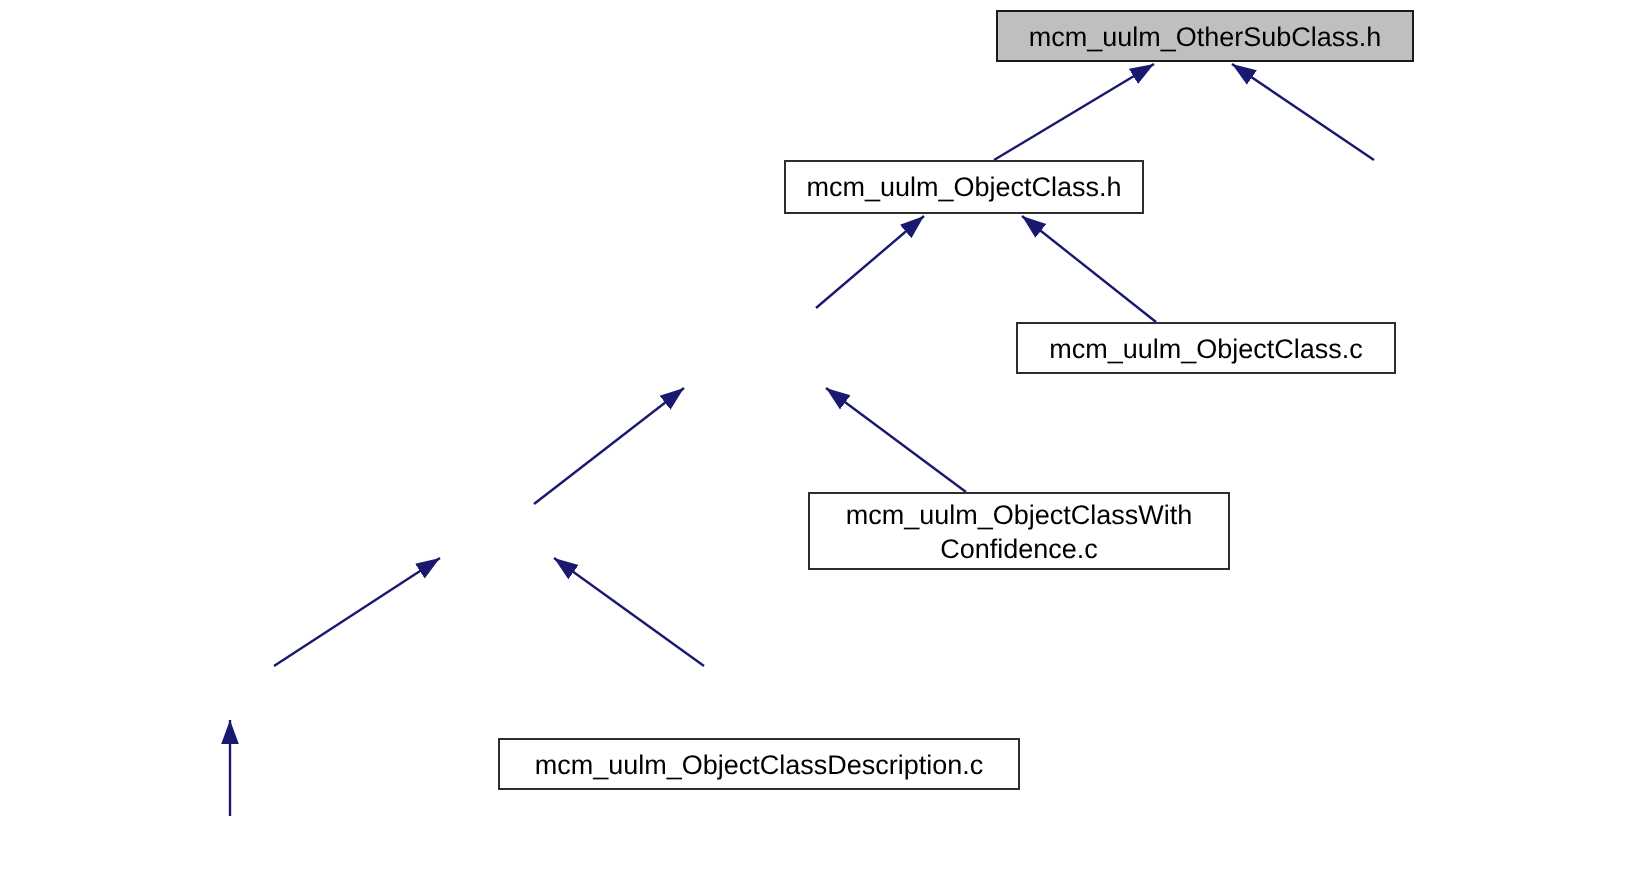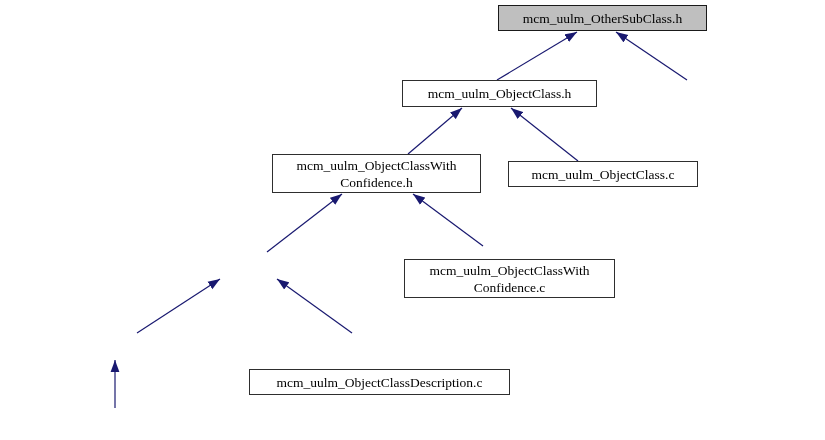--- a/index.html
+++ b/index.html
@@ -23,21 +23,20 @@
     align-items: center;
     justify-content: center;
     text-align: center;
     background: #ffffff;
     border: 1px solid #2e2e2e;
     color: #000000;
     font-size: 13.5px;
     line-height: 17px;
     padding: 0 2px;
     cursor: pointer;
-    font-family: Liberation Serif, serif;
   }
   .node.selected {
     background: #bfbfbf;
     border-width: 1.5px;
     border-color: #1a1a1a;
   }
 </style>
 </head>
 <body>
 
@@ -57,35 +56,32 @@
     <line x1="483" y1="246" x2="413" y2="194" stroke="#191970" stroke-width="1.2" marker-end="url(#arrowhead)"></line>
     <line x1="137" y1="333" x2="220" y2="279" stroke="#191970" stroke-width="1.2" marker-end="url(#arrowhead)"></line>
     <line x1="352" y1="333" x2="277" y2="279" stroke="#191970" stroke-width="1.2" marker-end="url(#arrowhead)"></line>
     <line x1="115" y1="408" x2="115" y2="360" stroke="#191970" stroke-width="1.2" marker-end="url(#arrowhead)"></line>
   </svg>
 
   <div class="node selected" style="left:498px; top:5px; width:209px; height:26px;">
     <span>mcm_uulm_OtherSubClass.h</span>
   </div>
 
-  <div class="node" style="left:402px; top:80px; width:195px; height:27px;">
+  <div class="node" style="left:392px; top:80px; width:180px; height:27px;">
     <span>mcm_uulm_ObjectClass.h</span>
   </div>
 
 
-  <div class="node" style="left:272px; top:154px; width:209px; height:39px;">
-    <span>mcm_uulm_ObjectClassWith Confidence.h</span>
-  </div>
 
   <div class="node" style="left:508px; top:161px; width:190px; height:26px;">
     <span>mcm_uulm_ObjectClass.c</span>
   </div>
 
 
-  <div class="node" style="left:404px; top:246px; width:211px; height:39px;margin-top:13px;">
+  <div class="node" style="left:404px; top:246px; width:211px; height:39px;">
     <span>mcm_uulm_ObjectClassWith Confidence.c</span>
   </div>
 
 
   <div class="node" style="left:249px; top:333px; width:261px; height:26px;margin-top:36px;">
     <span>mcm_uulm_ObjectClassDescription.c</span>
   </div>
 
 
 </div>

